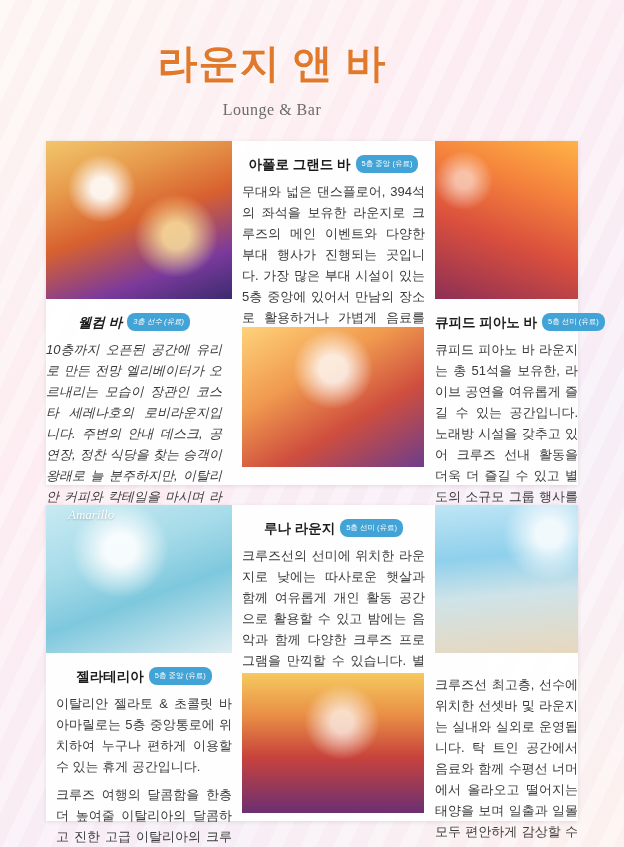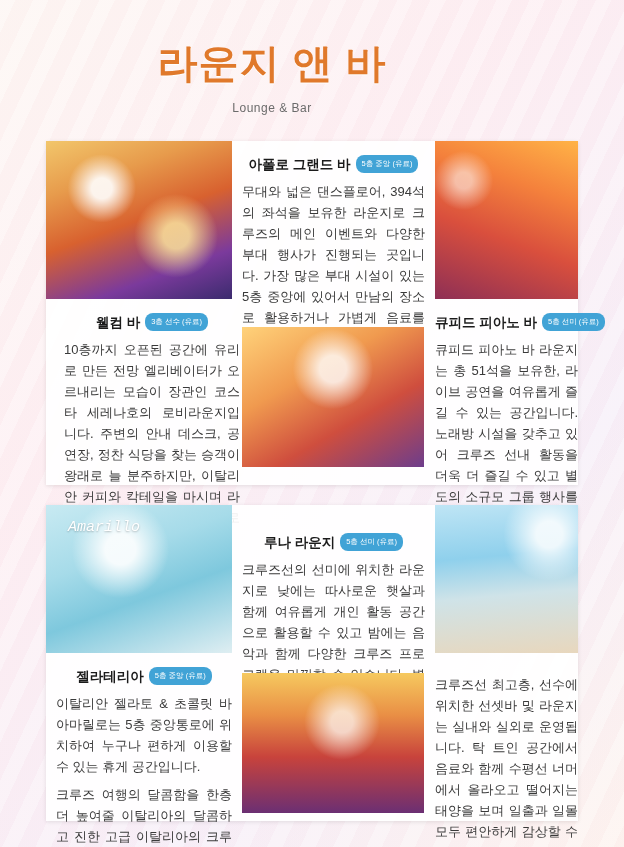--- a/index.html
+++ b/index.html
@@ -27,24 +27,25 @@
   .header { text-align: center; padding-top: 36px; }
   .title {
     font-size: 40px;
     font-weight: bold;
     color: #e0792b;
     letter-spacing: 1px;
     text-shadow: 0 1px 0 #fff;
     margin: 0;
   }
   .subtitle {
-    font-size: 12px;
+    font-size: 16px;
     color: #6b6b6b;
     margin-top: 10px;
     letter-spacing: 0.5px;
+    font-family: Liberation Serif, serif;
   }
   .disclaimer {
     font-size: 8.5px;
     color: #8b8b8b;
     margin: 26px 0 6px 46px;
   }
 
   .panel {
     position: absolute;
     background: rgba(255,255,255,0.92);
@@ -117,24 +118,24 @@
       radial-gradient(circle at 55% 35%, rgba(255,255,255,0.7) 0 8%, rgba(255,255,255,0) 28%),
       linear-gradient(180deg, #f6c95f 0%, #e98f45 30%, #c8433c 60%, #6b2f73 100%);
   }
   .ph-amarillo {
     background:
       radial-gradient(circle at 40% 30%, rgba(255,255,255,0.9) 0 10%, rgba(255,255,255,0) 32%),
       linear-gradient(160deg, #c8eaf2 0%, #a6dbe9 35%, #7ec8dd 60%, #dfeef2 100%);
   }
   .script {
     position: absolute;
-    top: 14px; left: 22px;
-    font-family: Liberation Mono, monospace;
+    top: 2px; left: 22px;
+    font-family: Liberation Serif, serif;
     font-style: italic;
-    font-size: 15px;
+    font-size: 13px;
     color: #ffffff;
     text-shadow: 0 1px 2px rgba(0,0,0,0.25);
   }
 </style>
 </head>
 <body>
 
 <div class="page">
 
   <div class="header">
@@ -149,21 +150,21 @@
 
     <div class="txt" style="left:196px; top:14px; width:183px;">
       <div class="title-row center">
         <span class="sec-title">아폴로 그랜드 바</span><span class="badge blue">5층 중앙 (유료)</span>
       </div>
       <div class="body-text">무대와 넓은 댄스플로어, 394석의 좌석을 보유한 라운지로 크루즈의 메인 이벤트와 다양한 부대 행사가 진행되는 곳입니다. 가장 많은 부대 시설이 있는 5층 중앙에 있어서 만남의 장소로 활용하거나 가볍게 음료를 마시며 공연을 즐기기 좋습니다.</div>
     </div>
 
     <div class="photo ph-grand" style="left:389px; top:0px; width:143px; height:158px;"></div>
 
-    <div class="txt" style="left:18px; top:172px; width:176px;">
+    <div class="txt" style="left:0; top:172px; width:176px;font-style:italic;">
       <div class="title-row center">
         <span class="sec-title">웰컴 바</span><span class="badge blue">3층 선수 (유료)</span>
       </div>
       <div class="body-text">10층까지 오픈된 공간에 유리로 만든 전망 엘리베이터가 오르내리는 모습이 장관인 코스타 세레나호의 로비라운지입니다. 주변의 안내 데스크, 공연장, 정찬 식당을 찾는 승객이 왕래로 늘 분주하지만, 이탈리안 커피와 칵테일을 마시며 라이브 음악을 감상할 수 있는 로맨틱한 공간이기도 합니다.</div>
     </div>
 
     <div class="photo ph-welcome" style="left:196px; top:186px; width:182px; height:140px;"></div>
 
     <div class="txt" style="left:389px; top:172px; width:143px;">
       <div class="title-row center">
@@ -172,21 +173,21 @@
       <div class="body-text">큐피드 피아노 바 라운지는 총 51석을 보유한, 라이브 공연을 여유롭게 즐길 수 있는 공간입니다. 노래방 시설을 갖추고 있어 크루즈 선내 활동을 더욱 더 즐길 수 있고 별도의 소규모 그룹 행사를 하기에도 적합한 공간입니다.</div>
     </div>
   </div>
 
   <div class="panel" style="left:46px; top:505px; width:532px; height:316px;">
 
     <div class="photo ph-amarillo" style="left:0px; top:0px; width:186px; height:148px;">
       <span class="script">Amarillo</span>
     </div>
 
-    <div class="txt" style="left:196px; top:28px; width:183px;">
+    <div class="txt" style="left:196px; top:14px; width:183px;">
       <div class="title-row center">
         <span class="sec-title">루나 라운지</span><span class="badge blue">5층 선미 (유료)</span>
       </div>
       <div class="body-text"><span>크루즈선의 선미에 위치한 라운지로 낮에는 따사로운 햇살과 함께 여유롭게 개인 활동 공간으로 활용할 수 있고 밤에는 음악과 함께 다양한 크루즈 프로그램을 만끽할 수 있습니다. 별도의 대규모 그룹 행사를 하기에도 적합한 공간입니다.</span> <span class="seat">(279석)</span></div>
     </div>
 
     <div class="photo ph-sunset" style="left:389px; top:0px; width:143px; height:148px;"></div>
 
     <div class="txt" style="left:10px; top:162px; width:176px;">
       <div class="title-row center">

